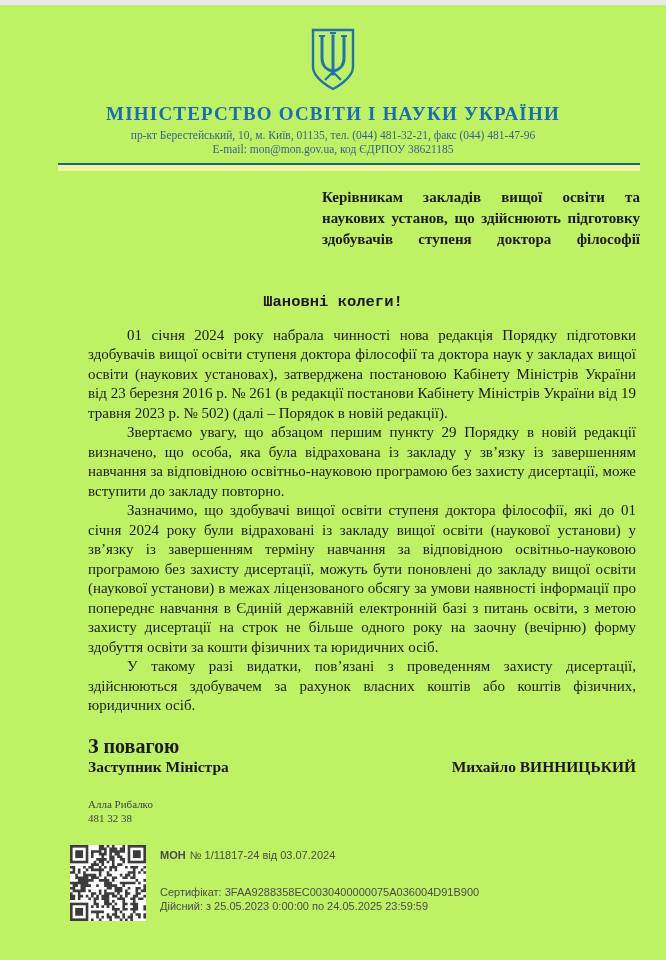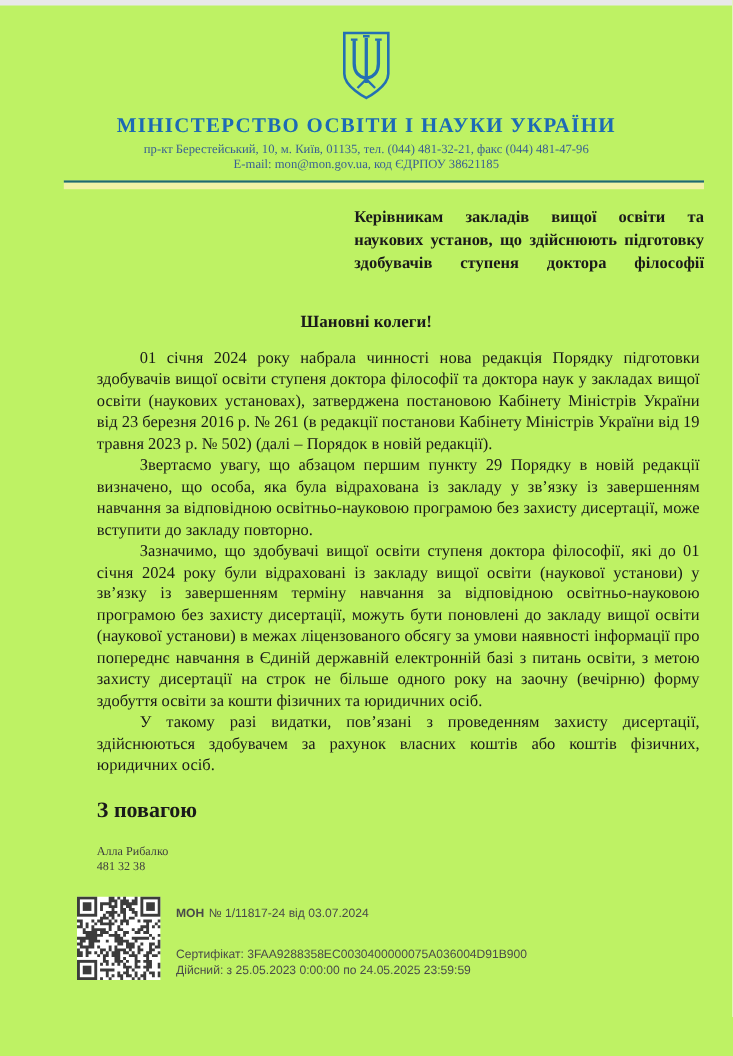--- a/index.html
+++ b/index.html
@@ -33,41 +33,41 @@
     margin:16px 26px 0 auto; width:318px;
     font-weight:bold; font-size:15px; line-height:21px;
     text-align:justify;
   }
   .recipient::after { content:""; display:inline-block; width:100%; }
   .subject {
     margin:-4px 0 0 100px; width:215px;
     font-size:15.5px; line-height:20px;
   }
   .salutation {
-    margin-top:12px; text-align:center;
-    font-weight:bold; font-size:15.5px;
+    margin-top:22px; text-align:center;
+    font-weight:bold; font-size:15.5px;font-family:Liberation Mono, monospace;
   }
 
   
   .body-text { margin:15px 30px 0 88px; }
   .body-text p {
     font-size:15px; line-height:19.5px; text-align:justify;
     text-indent:39px;
   }
 
   
   .sig-closing { margin:20px 30px 0 88px; font-weight:bold; font-size:20px; line-height:20px; }
   .sig-row {
     margin:1px 30px 0 88px; display:flex; justify-content:space-between;
     font-weight:bold; font-size:15.5px; line-height:20px;
   }
   .executor { margin:20px 30px 0 88px; font-size:11px; line-height:14px; color:#3f3f3f; }
 
   
-  .stamp { margin:20px 30px 0 70px; display:flex; align-items:center; }
+  .stamp { margin:20px 30px 0 70px; display:flex; align-items:flex-start; }
   .stamp-qr { flex:0 0 auto; }
   .stamp-text {
     margin-left:14px; font-family:"Liberation Sans", sans-serif;
     font-size:11px; line-height:13.5px; color:#4a4a4a;
   }
   .stamp-docline { margin-top:4px; }
   .stamp-docline .org { font-weight:bold; margin-right:4px; }
   .stamp-details { margin-top:24px; }
 </style>
 </head>
@@ -101,20 +101,24 @@
   <div class="salutation">Шановні колеги!</div>
 
   <div class="body-text">
     <p>01 січня 2024 року набрала чинності нова редакція Порядку підготовки здобувачів вищої освіти ступеня доктора філософії та доктора наук у закладах вищої освіти (наукових установах), затверджена постановою Кабінету Міністрів України від 23 березня 2016 р. № 261 (в редакції постанови Кабінету Міністрів України від 19 травня 2023 р. № 502) (далі – Порядок в новій редакції).</p>
     <p>Звертаємо увагу, що абзацом першим пункту 29 Порядку в новій редакції визначено, що особа, яка була відрахована із закладу у зв’язку із завершенням навчання за відповідною освітньо-науковою програмою без захисту дисертації, може вступити до закладу повторно.</p>
     <p>Зазначимо, що здобувачі вищої освіти ступеня доктора філософії, які до 01 січня 2024 року були відраховані із закладу вищої освіти (наукової установи) у зв’язку із завершенням терміну навчання за відповідною освітньо-науковою програмою без захисту дисертації, можуть бути поновлені до закладу вищої освіти (наукової установи) в межах ліцензованого обсягу за умови наявності інформації про попереднє навчання в Єдиній державній електронній базі з питань освіти, з метою захисту дисертації на строк не більше одного року  на заочну (вечірню) форму здобуття освіти за кошти фізичних та юридичних осіб.</p>
     <p>У такому разі видатки, пов’язані з проведенням захисту дисертації, здійснюються здобувачем за рахунок власних коштів або коштів фізичних, юридичних осіб.</p>
   </div>
 
   <div class="sig-closing">З повагою</div>
+  <div class="sig-row">
+    <span>Заступник Міністра</span>
+    <span>Михайло ВИННИЦЬКИЙ</span>
+  </div>
 
   <div class="executor">
     <div>Алла Рибалко</div>
     <div>481 32 38</div>
   </div>
 
   <div class="stamp">
     <div class="stamp-qr">
       <svg id="qr-svg" width="76" height="76" viewBox="0 0 75.4 75.4" aria-hidden="true">
         <rect x="0" y="0" width="75.4" height="75.4" fill="#ffffff"></rect>

